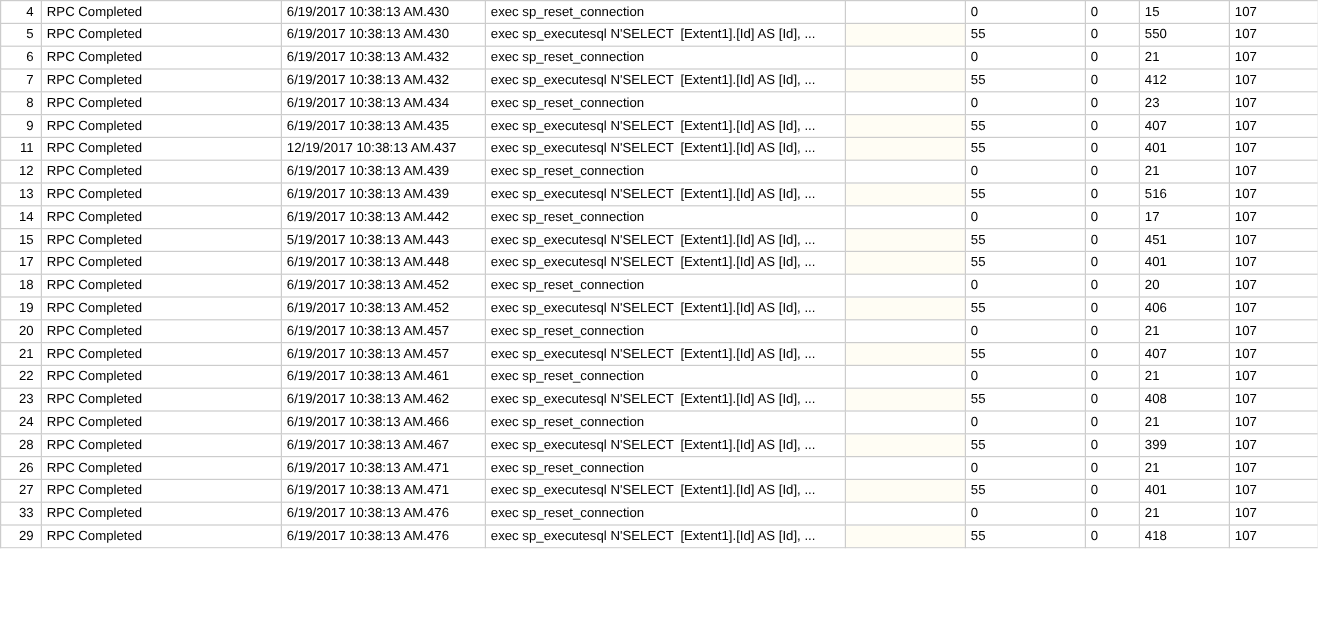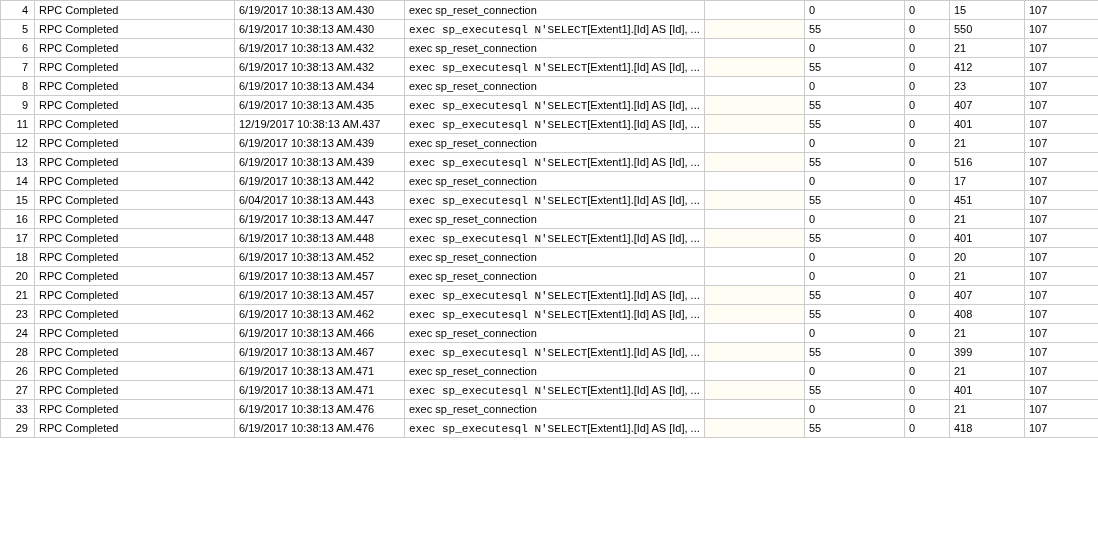--- a/index.html
+++ b/index.html
@@ -31,21 +31,21 @@
   col.c-event  { width: 200px; }
   col.c-time   { width: 170px; }
   col.c-batch  { width: 300px; }
   col.c-hl     { width: 100px; }
   col.c-n1     { width: 100px; }
   col.c-n2     { width: 45px; }
   col.c-n3     { width: 75px; }
   col.c-n4     { width: 74px; }
   td.rownum { text-align: right; padding-right: 6px; }
   td.hl { background: #fffdf4; }
-  .sql-cmd { display:inline-block; min-width:158px;font-family:Liberation Mono, monospace; }
+  .sql-cmd { display:inline-block; min-width:158px; }
 </style>
 </head>
 <body>
 
 <table>
   <colgroup>
     <col class="c-rownum">
       <col class="c-event">
       <col class="c-time">
       <col class="c-batch">
@@ -162,40 +162,29 @@
         <td><span>exec sp_reset_connection</span></td>
         <td></td>
         <td>0</td>
         <td>0</td>
         <td>17</td>
         <td>107</td>
       </tr>
       <tr>
         <td class="rownum">15</td>
         <td>RPC Completed</td>
-        <td>6/04/2017 10:38:13 AM.443</td>
+        <td>5/19/2017 10:38:13 AM.443</td>
         <td><span class="sql-cmd">exec sp_executesql N'SELECT</span><span>[Extent1].[Id] AS [Id],   ...</span></td>
         <td class="hl"></td>
         <td>55</td>
         <td>0</td>
         <td>451</td>
         <td>107</td>
       </tr>
       <tr>
-        <td class="rownum">16</td>
-        <td>RPC Completed</td>
-        <td>6/19/2017 10:38:13 AM.447</td>
-        <td><span>exec sp_reset_connection</span></td>
-        <td></td>
-        <td>0</td>
-        <td>0</td>
-        <td>21</td>
-        <td>107</td>
-      </tr>
-      <tr>
         <td class="rownum">17</td>
         <td>RPC Completed</td>
         <td>6/19/2017 10:38:13 AM.448</td>
         <td><span class="sql-cmd">exec sp_executesql N'SELECT</span><span>[Extent1].[Id] AS [Id],   ...</span></td>
         <td class="hl"></td>
         <td>55</td>
         <td>0</td>
         <td>401</td>
         <td>107</td>
       </tr>
@@ -204,39 +193,61 @@
         <td>RPC Completed</td>
         <td>6/19/2017 10:38:13 AM.452</td>
         <td><span>exec sp_reset_connection</span></td>
         <td></td>
         <td>0</td>
         <td>0</td>
         <td>20</td>
         <td>107</td>
       </tr>
       <tr>
+        <td class="rownum">19</td>
+        <td>RPC Completed</td>
+        <td>6/19/2017 10:38:13 AM.452</td>
+        <td><span class="sql-cmd">exec sp_executesql N'SELECT</span><span>[Extent1].[Id] AS [Id],   ...</span></td>
+        <td class="hl"></td>
+        <td>55</td>
+        <td>0</td>
+        <td>406</td>
+        <td>107</td>
+      </tr>
+      <tr>
         <td class="rownum">20</td>
         <td>RPC Completed</td>
         <td>6/19/2017 10:38:13 AM.457</td>
         <td><span>exec sp_reset_connection</span></td>
         <td></td>
         <td>0</td>
         <td>0</td>
         <td>21</td>
         <td>107</td>
       </tr>
       <tr>
         <td class="rownum">21</td>
         <td>RPC Completed</td>
         <td>6/19/2017 10:38:13 AM.457</td>
         <td><span class="sql-cmd">exec sp_executesql N'SELECT</span><span>[Extent1].[Id] AS [Id],   ...</span></td>
         <td class="hl"></td>
         <td>55</td>
         <td>0</td>
         <td>407</td>
+        <td>107</td>
+      </tr>
+      <tr>
+        <td class="rownum">22</td>
+        <td>RPC Completed</td>
+        <td>6/19/2017 10:38:13 AM.461</td>
+        <td><span>exec sp_reset_connection</span></td>
+        <td></td>
+        <td>0</td>
+        <td>0</td>
+        <td>21</td>
         <td>107</td>
       </tr>
       <tr>
         <td class="rownum">23</td>
         <td>RPC Completed</td>
         <td>6/19/2017 10:38:13 AM.462</td>
         <td><span class="sql-cmd">exec sp_executesql N'SELECT</span><span>[Extent1].[Id] AS [Id],   ...</span></td>
         <td class="hl"></td>
         <td>55</td>
         <td>0</td>

